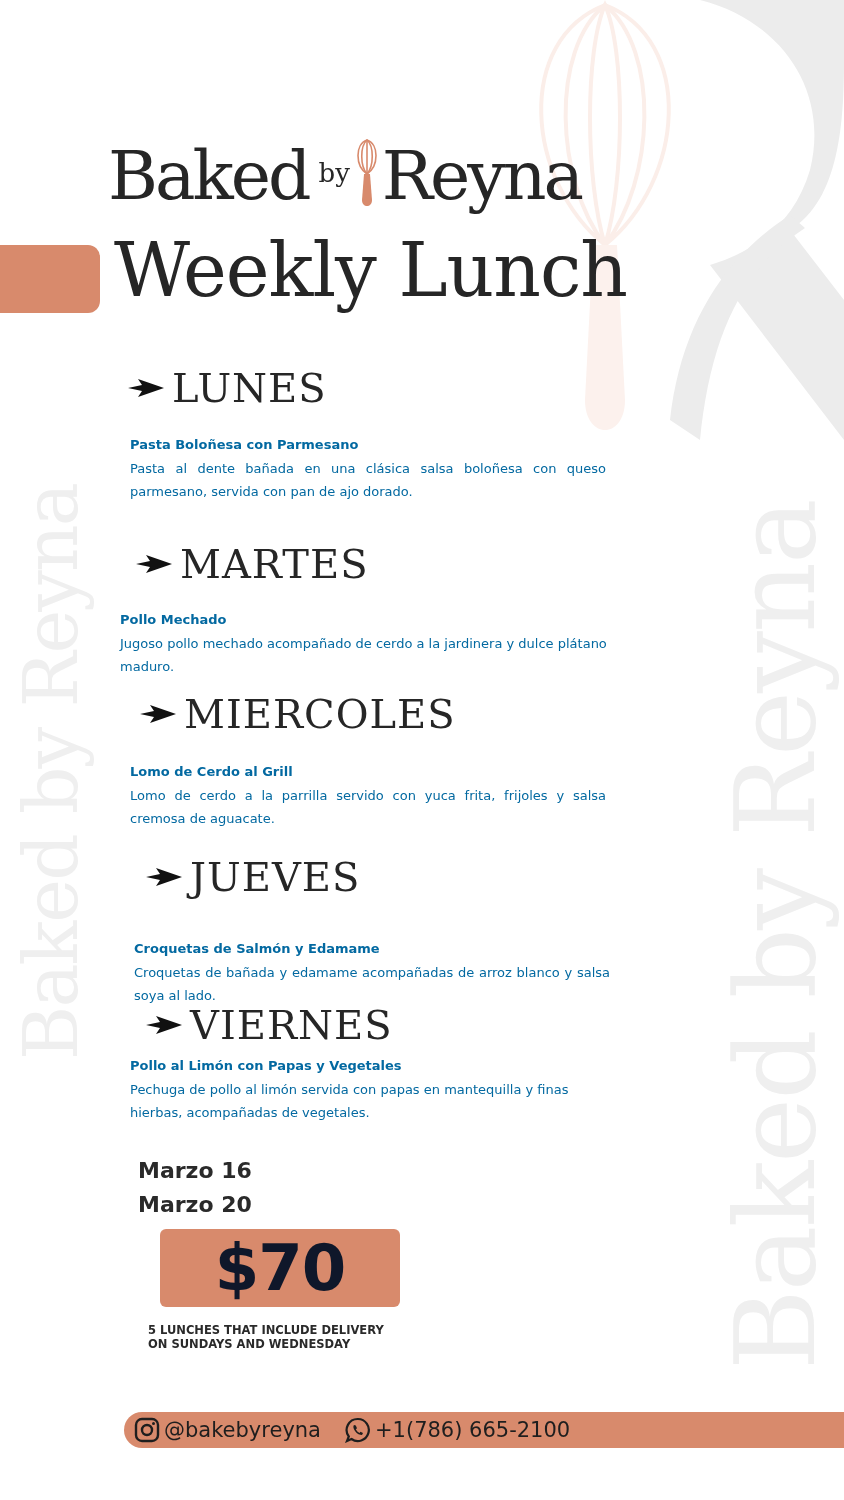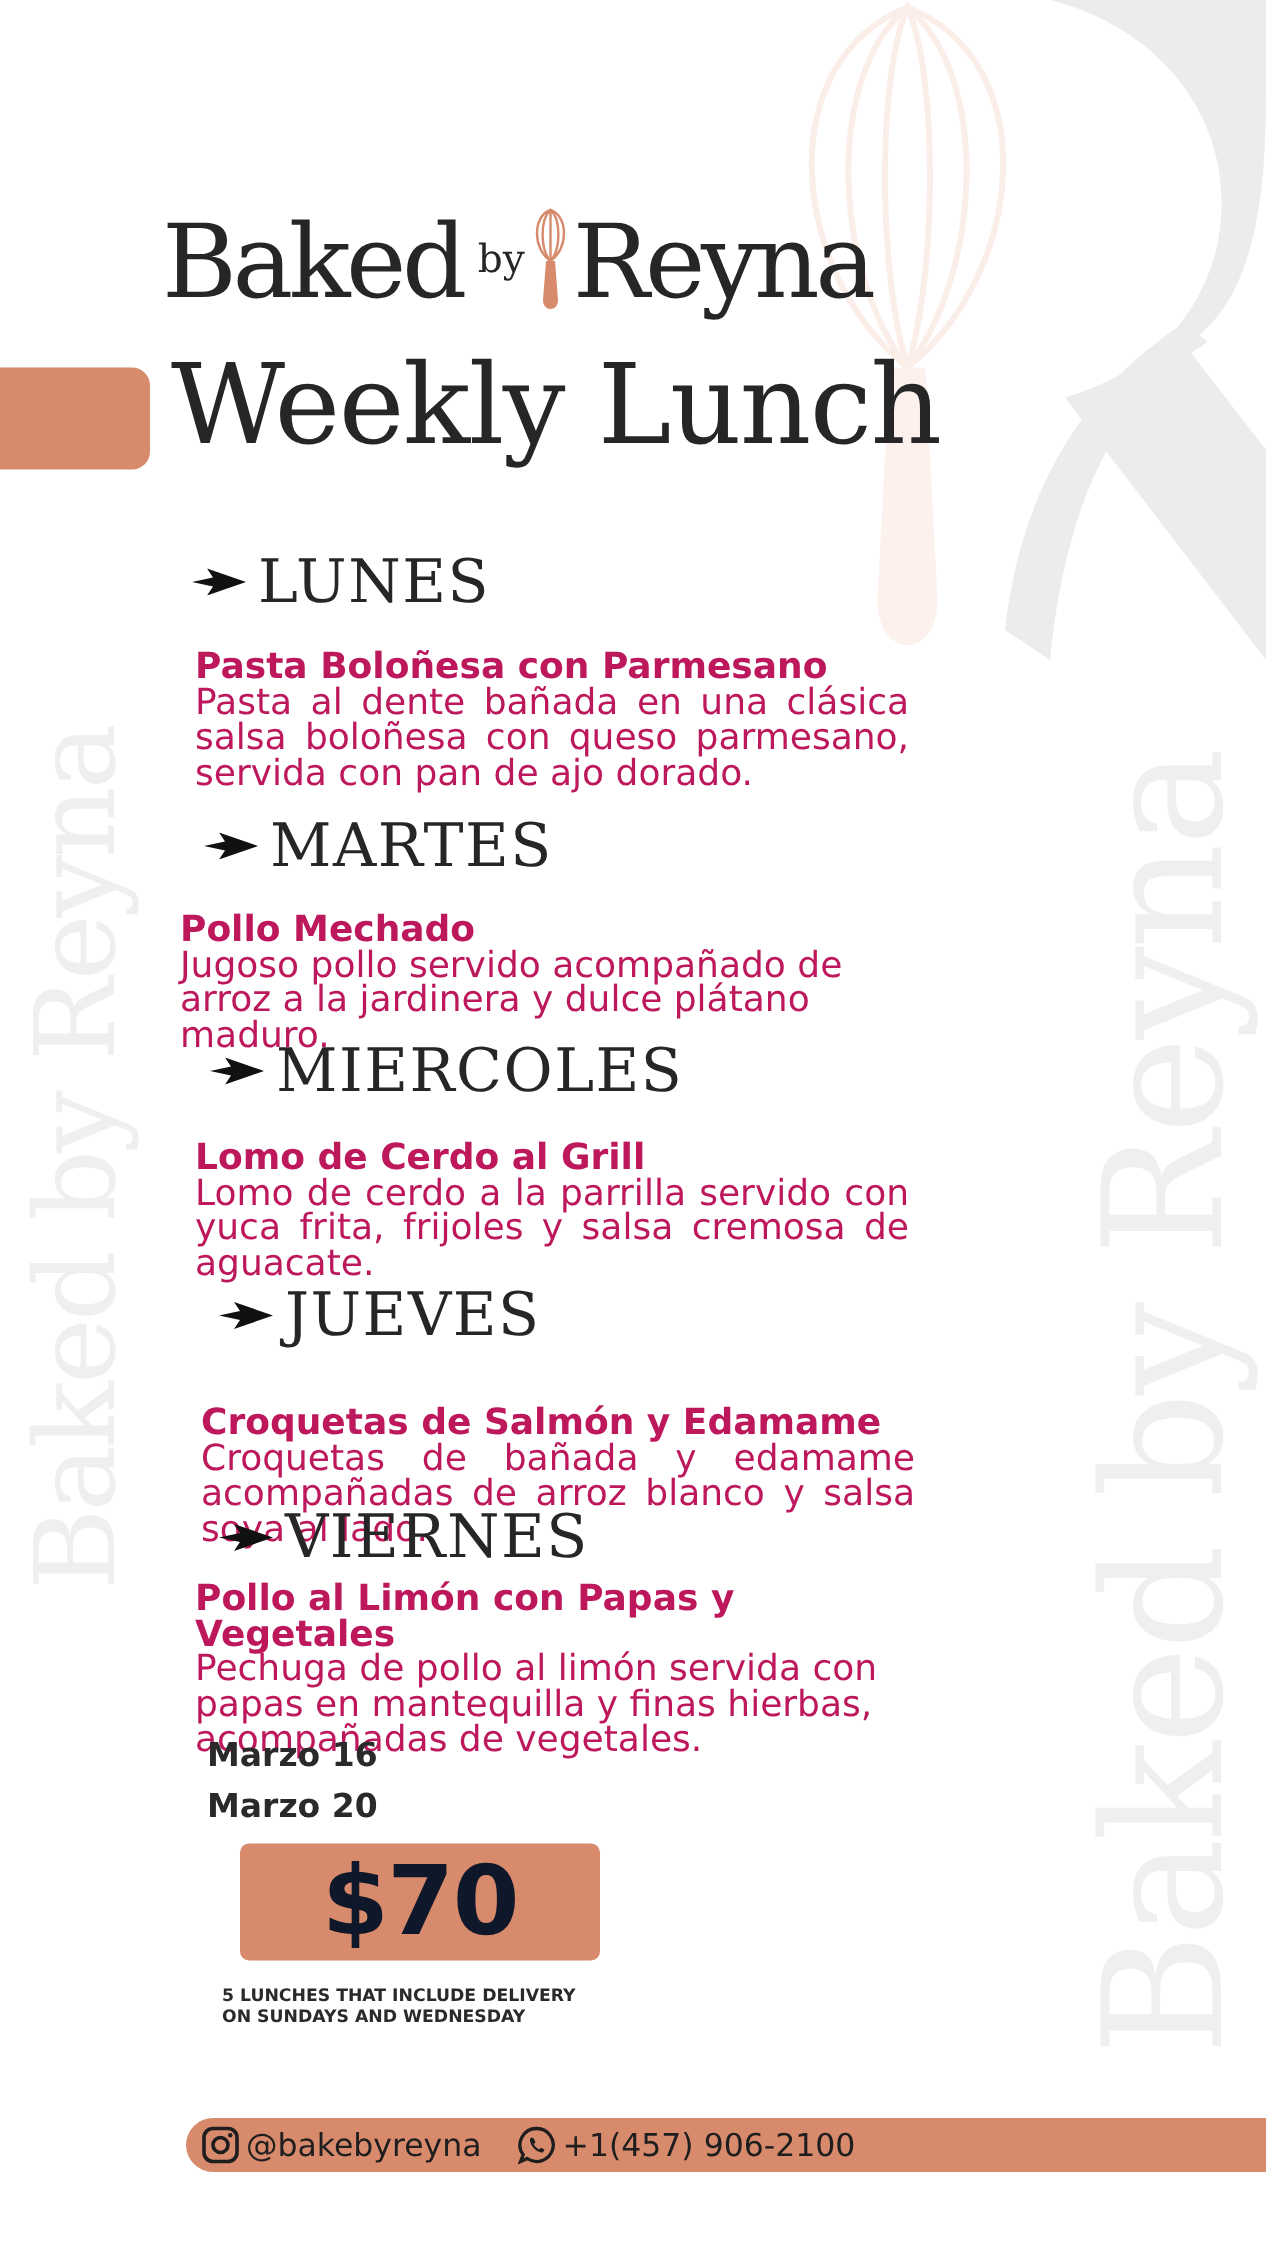--- a/index.html
+++ b/index.html
@@ -23,21 +23,21 @@
   .logo-by { font-family:"DejaVu Serif", serif; font-size:26px; color:#262626; margin:0 4px 30px 10px; }
   .logo-whisk { width:26px; height:70px; margin-bottom:10px; margin-right:2px; }
 
   .title { left:114px; top:228px; font-family:"DejaVu Serif", serif; font-size:74px; line-height:84px; color:#262626; letter-spacing:-1px; font-weight:normal; }
 
   
   .day { display:flex; align-items:center; }
   .day-arrow { width:36px; height:18px; margin-right:8px; }
   .day-label { font-family:"DejaVu Serif", serif; font-size:40px; letter-spacing:1px; color:#262626; line-height:44px; font-weight:normal; }
 
-  .dish { width:476px; font-family:"DejaVu Sans", sans-serif; font-size:24px; line-height:23.5px; color:#be185d; }
+  .dish { width:476px; font-family:"DejaVu Sans", sans-serif; font-size:13px; line-height:23.5px; color:#0369a1; }
   .dish-name { font-weight:bold; }
   .dish-desc { text-align:justify; }
 
   .date { font-family:"DejaVu Sans", sans-serif; font-weight:bold; font-size:22px; color:#2a2a2a; }
 
   .price { left:160px; top:1229px; width:240px; height:78px; background:#d88a6c; border-radius:6px;
            color:#0f172a; font-family:"DejaVu Sans", sans-serif; font-weight:bold; font-size:64px;
            display:flex; align-items:center; justify-content:center; letter-spacing:-1px; }
   .note { left:148px; top:1323px; font-family:"DejaVu Sans", sans-serif; font-weight:bold; font-size:11.5px; line-height:14px; color:#2a2a2a; }
 
@@ -95,21 +95,21 @@
 </div>
 
 <div class="abs day" style="left:136px; top:542px;">
   <svg class="day-arrow" viewBox="0 0 36 18">
       <path d="M0 9 L14 6 L10 0 L36 9 L10 18 L14 12 Z" fill="#111"></path>
     </svg>
   <span class="day-label">MARTES</span>
 </div>
 <div class="abs dish" style="left:120px; top:608px; width:490px;">
   <div class="dish-name">Pollo Mechado</div>
-  <div class="dish-desc" style="text-align:left">Jugoso pollo servido acompañado de arroz a la jardinera y dulce plátano maduro.</div>
+  <div class="dish-desc" style="text-align:left">Jugoso pollo mechado acompañado de cerdo a la jardinera y dulce plátano maduro.</div>
 </div>
 
 <div class="abs day" style="left:140px; top:692px;align-items:center;">
   <svg class="day-arrow" viewBox="0 0 36 18">
       <path d="M0 9 L14 6 L10 0 L36 9 L10 18 L14 12 Z" fill="#111"></path>
     </svg>
   <span class="day-label">MIERCOLES</span>
 </div>
 <div class="abs dish" style="left:130px; top:760px;">
   <div class="dish-name">Lomo de Cerdo al Grill</div>
@@ -154,15 +154,15 @@
       <circle cx="13" cy="13" r="5" fill="none" stroke="#1e1e1e" stroke-width="2.4"></circle>
       <circle cx="19.5" cy="6.5" r="1.5" fill="#1e1e1e"></circle>
     </svg>
     <span>@bakebyreyna</span>
   </div>
   <div class="footer-item">
     <svg class="footer-icon" viewBox="0 0 26 26">
       <path d="M13 2 A11 11 0 1 1 6.5 22 L2 24 L3.8 19.5 A11 11 0 0 1 13 2 Z" fill="none" stroke="#1e1e1e" stroke-width="2.2"></path>
       <path d="M9 8 C8 9 8 11 10 14 C12 17 15 18 17 18 L18 16 L15.5 14.8 L14.5 16 C13 15.3 11.5 13.8 10.8 12.3 L12 11.3 L10.8 8.5 Z" fill="#1e1e1e"></path>
     </svg>
-    <span>+1(457) 906-2100</span>
+    <span>+1(786) 665-2100</span>
   </div>
 </div>
 
 </body></html>

